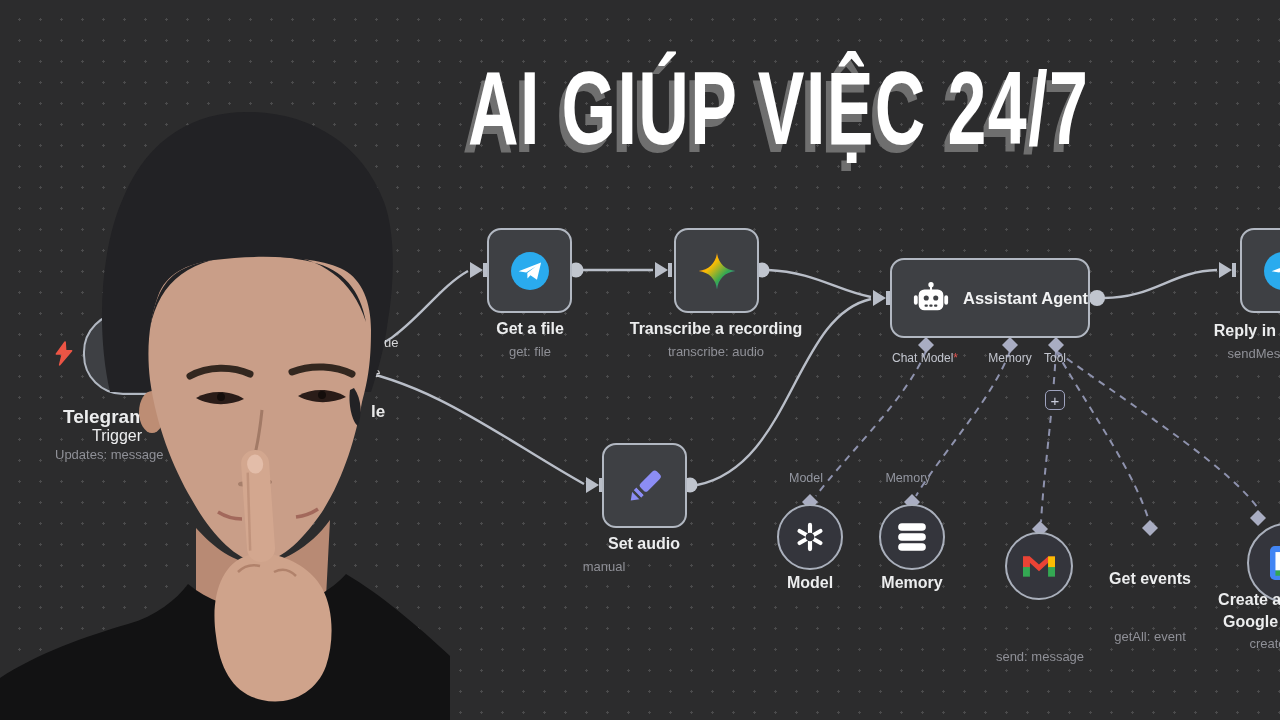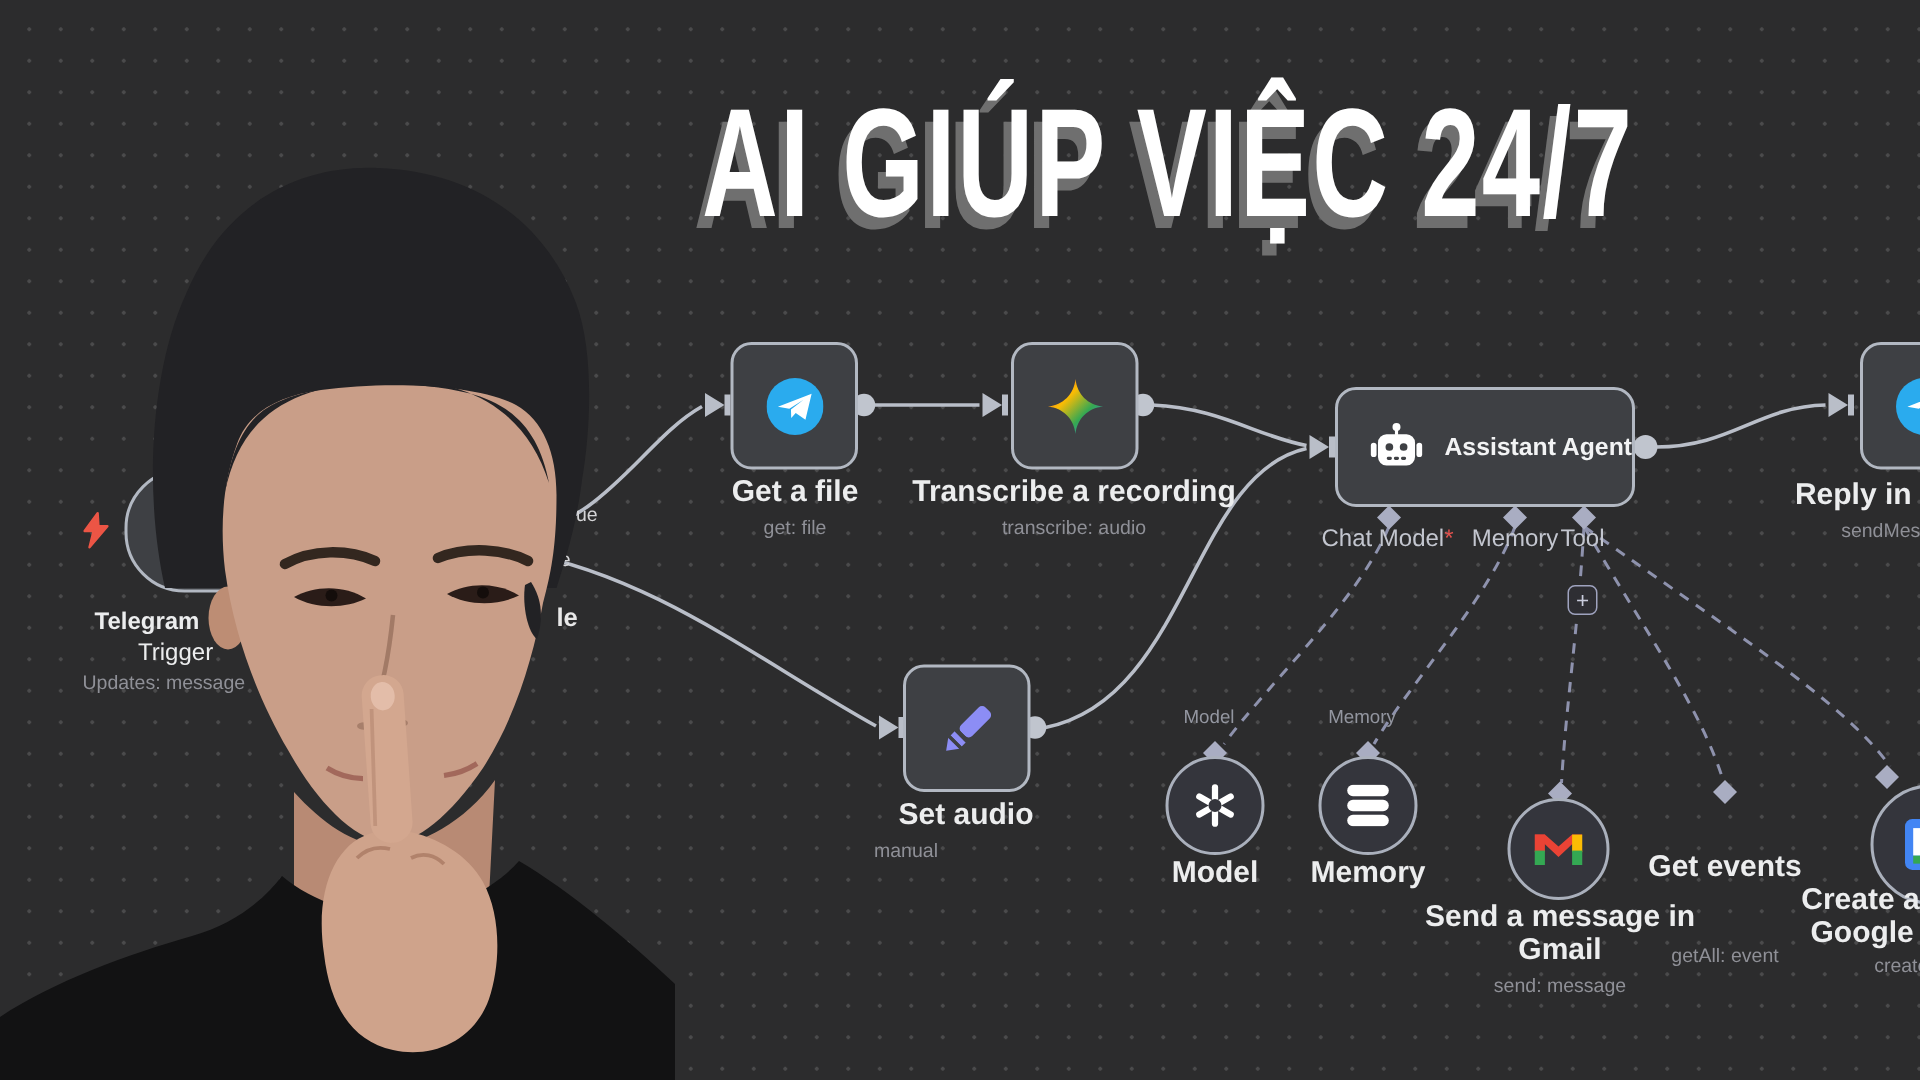--- a/index.html
+++ b/index.html
@@ -13,24 +13,24 @@
   
   .node{position:absolute;box-sizing:border-box;background:#3e4044;border:2px solid #b2b8c2;
         border-radius:14px;width:85px;height:85px;display:flex;align-items:center;
         justify-content:center;z-index:2;}
   .node.trigger{width:130px;height:83px;border-radius:40px 14px 14px 40px;justify-content:flex-start;padding-left:20px;}
   .node.agent{width:200px;height:80px;justify-content:space-between;padding-left:20px;gap:13px;}
   .agent-name{font-size:16.5px;font-weight:700;color:#f2f3f4;white-space:nowrap;}
   .circle-node{position:absolute;box-sizing:border-box;border-radius:50%;background:#34353c;
         border:2px solid #aab0bc;display:flex;align-items:center;justify-content:center;z-index:2;}
   
-  .lbl{position:absolute;transform:translateX(-50%);text-align:center;font-size:20px;
+  .lbl{position:absolute;transform:translateX(-50%);text-align:center;font-size:16px;
        font-weight:600;color:#ecedee;white-space:nowrap;z-index:2;line-height:21px;}
   .sub{font-size:13px;font-weight:400;color:#8f9097;}
-  .portlbl{position:absolute;transform:translateX(-50%);font-size:16px;font-weight:500;
+  .portlbl{position:absolute;transform:translateX(-50%);font-size:12px;font-weight:500;
        color:#c3c6cf;white-space:nowrap;z-index:2;}
   .toplbl{position:absolute;transform:translateX(-50%);font-size:12.5px;color:#9396a0;
        white-space:nowrap;z-index:2;}
   .wirelbl{position:absolute;font-size:13px;color:#d6d6d8;white-space:nowrap;z-index:2;}
   .fraglbl{position:absolute;font-size:17px;font-weight:600;color:#e8e8e8;z-index:2;}
   .req{color:#e0524e;}
   .plus-btn{position:absolute;left:1045px;top:390px;width:20px;height:20px;box-sizing:border-box;
        border:1.6px solid #9fa3bf;border-radius:5px;background:#2e2e33;color:#c9ccdd;
        display:flex;align-items:center;justify-content:center;font-size:15px;line-height:1;
        z-index:2;font-weight:400;}
@@ -97,21 +97,21 @@
 
   <svg style="position:absolute;left:53px;top:341px;z-index:2" width="22" height="26" viewBox="0 0 20 24">
     <polygon points="11,1 3,12 8.5,12 6,22 17,9 11.5,9" fill="#ec5545" stroke="#ec5545" stroke-width="1.5" stroke-linejoin="round"></polygon>
   </svg>
   <div class="node trigger" style="left:83px;top:312px">
     <svg width="28" height="28" viewBox="0 0 24 24">
       <circle cx="12" cy="12" r="12" fill="#2AABEE"></circle>
       <path d="M4.8,12.1 L19,6.6 L16.4,17.6 L12.3,14.7 L10.4,16.8 L10.3,13.3 L15.6,9.2 L9.6,12.9 Z" fill="#fff"></path>
     </svg>
   </div>
-  <div class="wirelbl" style="left:63px;top:406px;font-size:16px;font-weight:600;color:#ecedee">Telegram</div>
+  <div class="wirelbl" style="left:63px;top:406px;font-size:19px;font-weight:600;color:#ecedee">Telegram</div>
   <div class="wirelbl" style="left:92px;top:427px;font-size:16px;font-weight:400;color:#ecedee">Trigger</div>
   <div class="wirelbl" style="left:55px;top:447px;color:#8f9097">Updates: message</div>
 
   <div class="wirelbl" style="left:376px;top:335px">true</div>
   <div class="wirelbl" style="left:353px;top:365px">false</div>
   <div class="fraglbl" style="left:371px;top:402px">le</div>
 
   <div class="node" style="left:487px;top:228px">
     <svg width="38" height="38" viewBox="0 0 24 24">
       <circle cx="12" cy="12" r="12" fill="#2AABEE"></circle>
@@ -203,24 +203,20 @@
 
   <div class="circle-node" style="left:1005px;top:532px;width:68px;height:68px">
     <svg width="32" height="26" viewBox="0 0 30 24">
       <polygon points="0,3 6.5,3 15,10.5 23.5,3 30,3 15,17" fill="#ea4335"></polygon>
       <rect x="0" y="3" width="6.5" height="11" fill="#ea4335"></rect>
       <rect x="0" y="13" width="6.5" height="9" fill="#34a853"></rect>
       <rect x="23.5" y="3" width="6.5" height="11" fill="#fbbc04"></rect>
       <rect x="23.5" y="13" width="6.5" height="9" fill="#34a853"></rect>
     </svg>
   </div>
-  <div class="lbl" style="left:1040px;top:600px;line-height:22px">
-    <div>Send a message in</div>
-    <div>Gmail</div>
-  </div>
   <div class="lbl sub" style="left:1040px;top:646px">send: message</div>
 
   <div class="lbl" style="left:1150px;top:568px">Get events</div>
   <div class="lbl sub" style="left:1150px;top:626px">getAll: event</div>
 
   <div class="circle-node" style="left:1247px;top:523px;width:80px;height:80px">
     <svg width="34" height="34" viewBox="0 0 28 28">
       <rect x="0" y="0" width="28" height="28" rx="4" fill="#4285f4"></rect>
       <rect x="19.5" y="5" width="4.5" height="15" fill="#fbbc04"></rect>
       <rect x="4.5" y="20" width="15" height="4.5" fill="#34a853"></rect>

